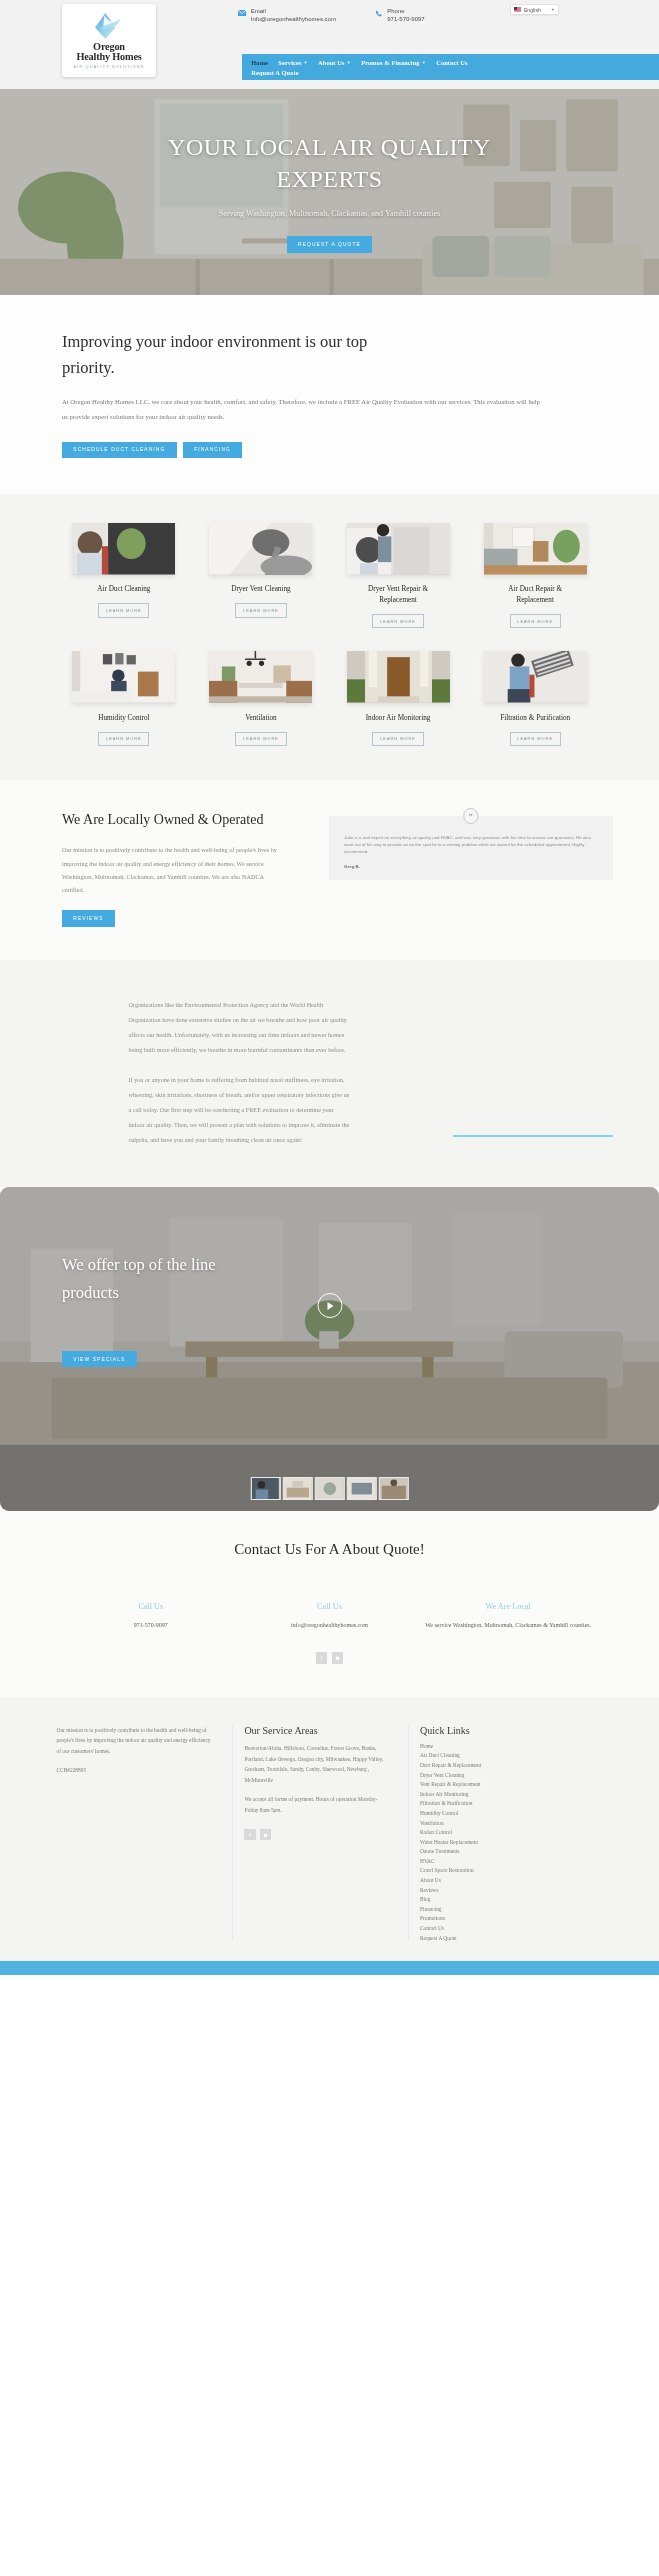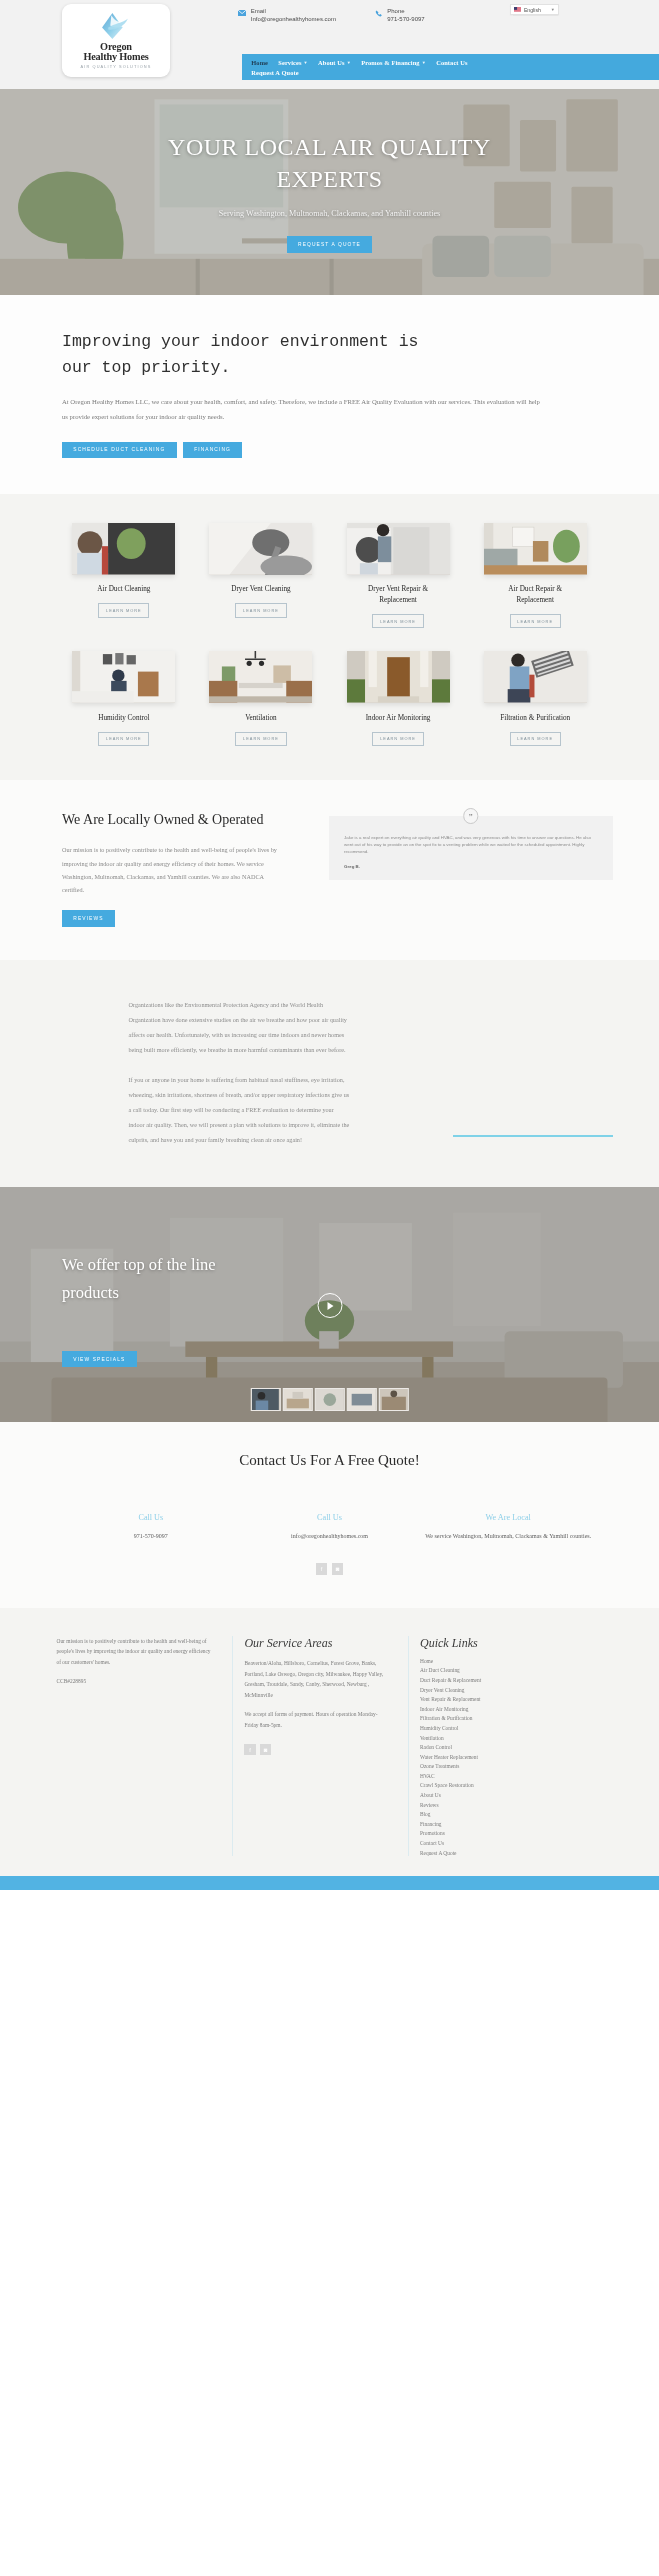--- a/index.html
+++ b/index.html
@@ -15,23 +15,23 @@
 
   
   .topbar{
     position:relative;
     height:89px;
     background:#f2f2f2;
   }
   .logo-card{
     position:absolute;
     left:62px; top:4.1px;
-    width:108px; height:73px;
+    width:94px; height:73px;
     background:#fff;
-    border-radius:9px;
+    border-radius:3px;
     box-shadow:0 1px 3.6px rgba(0,0,0,.16);
     display:flex;flex-direction:column;
     align-items:center;justify-content:center;
     z-index:6;
     overflow:hidden;
   }
   .logo-mark{
     width:33px;height:29px;margin-bottom:1px;
   }
   .logo-title{
@@ -152,21 +152,21 @@
     border:none;
   }
   .hero-btn{margin-top:18.5px;}
 
   
   .intro{
     padding:34px 0 36px 62px;
     background:#fdfdfd;
   }
   .intro h2{
-    font-family:Liberation Mono, monospace;
+    font-family:Liberation Serif, serif;
     font-weight:normal;
     font-size:16.5px;
     line-height:26px;
     color:#303030;
     max-width:361px;
   }
   .intro p{
     margin-top:14.4px;
     max-width:484px;
     font-family:"Liberation Serif",serif;
@@ -293,23 +293,24 @@
   .epa-rule{
     position:absolute;
     right:-15.5px;top:138px;
     width:160px;height:2.1px;
     background:#7fd2e8;
   }
 
   
   .video{
     position:relative;
-    height:235px;
+    height:324px;
     overflow:hidden;
     background:#8f8d89;
+    border-radius:9px;
   }
   .video-photo{position:absolute;inset:0;}
   .video-overlay{position:absolute;inset:0;background:rgba(70,70,68,.38);}
   .video-copy{
     position:absolute;
     left:62px;top:64px;
     width:196px;
   }
   .video-copy h2{
     font-family:"Liberation Serif",serif;
@@ -400,24 +401,23 @@
   }
   .foot-grid{
     width:546px;margin:0 auto;
     display:grid;
     grid-template-columns:155px 155px 155px;
     gap:20.6px;
   }
   .fcol{font-family:"Liberation Serif",serif;}
   .fcol h4{
     font-weight:normal;
-    font-size:12px;
+    font-size:10px;
     color:#3b3b3b;
     margin-bottom:7.2px;
-    font-style:italic;
   }
   .fcol p{
     font-size:5.4px;
     line-height:10.8px;
     color:#7d7d7d;
   }
   .fcol p + p{margin-top:8.2px;}
   .fdiv{border-left:1px solid #dcebf0;padding-left:11.3px;}
   .flinks{display:flex;flex-direction:column;gap:3.6px;margin-top:1px;}
   .flinks a{
@@ -776,21 +776,21 @@
         </svg></div>
     <div class="thumb"><svg viewBox="0 0 58 44" preserveAspectRatio="xMidYMid slice">
           <rect width="58" height="44" fill="#cdc6bb"></rect>
           <rect x="4" y="16" width="50" height="28" fill="#9b8a74"></rect>
           <circle cx="29" cy="10" r="7" fill="#5c5246"></circle>
         </svg></div>
   </div>
 </section>
 
 <section class="contactsec">
-  <h2>Contact Us For A Free Quote!</h2>
+  <h2>Contact Us For A About Quote!</h2>
   <div class="contact-cols">
     <div class="cc">
       <h3>Call Us</h3>
       <p>971-570-9097</p>
     </div>
     <div class="cc">
       <h3>Call Us</h3>
       <p>info@oregonhealthyhomes.com</p>
     </div>
     <div class="cc">

